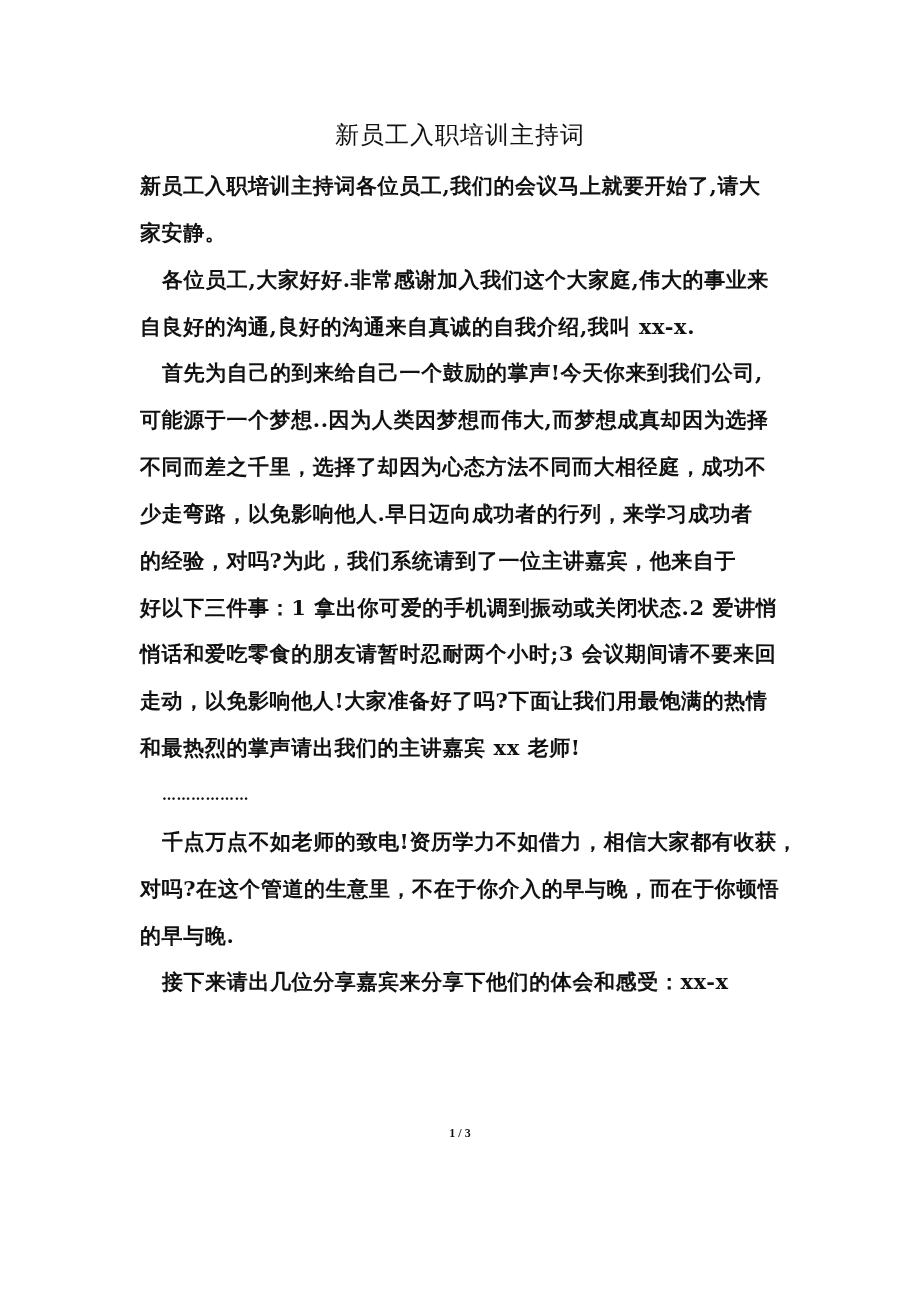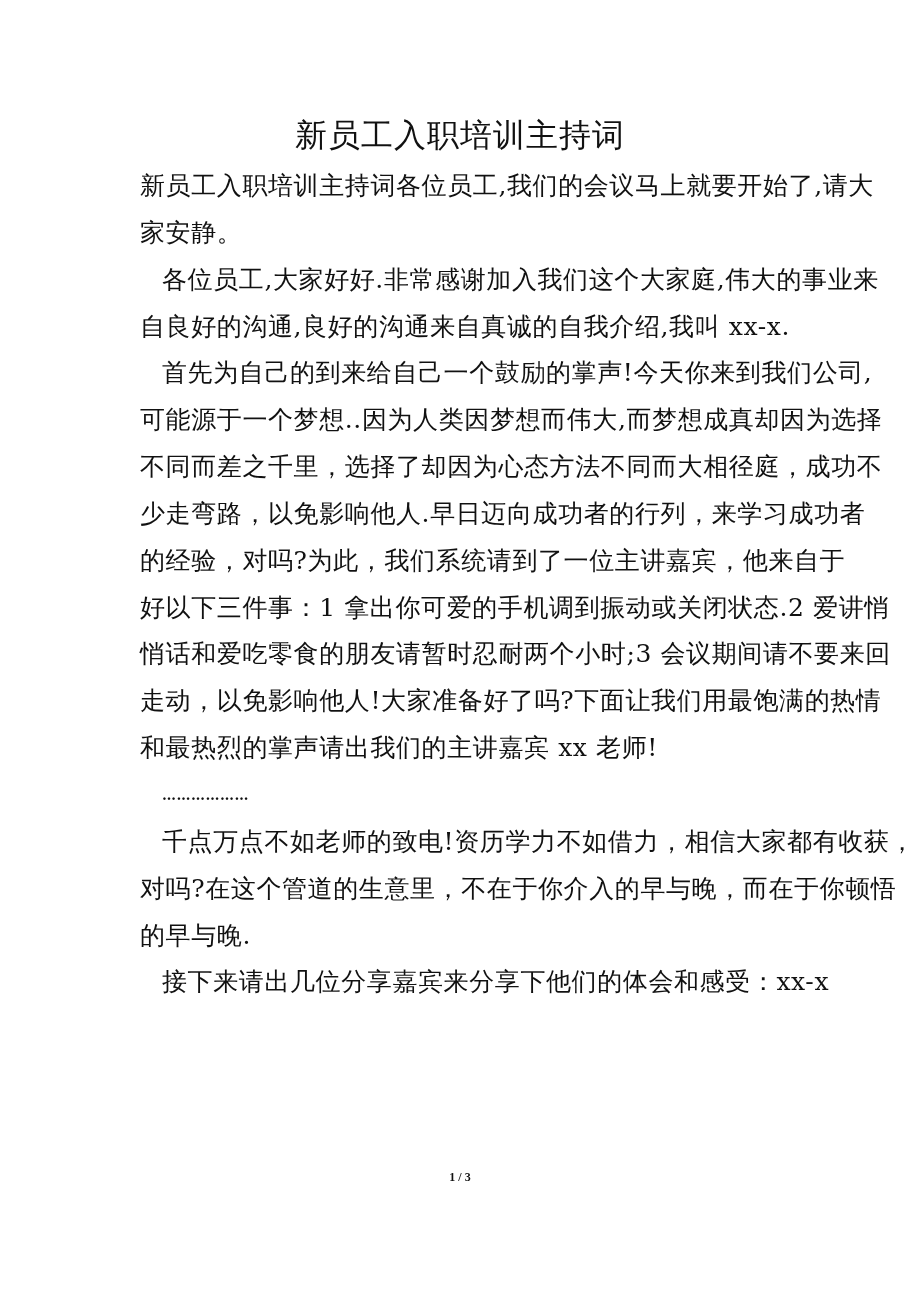--- a/index.html
+++ b/index.html
@@ -21,53 +21,54 @@
       width: 920px;
       height: 1302px;
       background: #ffffff;
     }
     .title {
       position: absolute;
       left: 0;
       width: 920px;
       top: 113px;
       text-align: center;
-      font-size: 32px;
+      font-size: 24px;
       line-height: 44px;
       letter-spacing: 1px;
       margin: 0;
       font-weight: normal;
       color: #111111;
     }
     .body {
       position: absolute;
       left: 140px;
       top: 163px;
       width: 640px;
     }
     .line {
       height: 46.85px;
       line-height: 46.85px;
-      font-size: 25px;
+      font-size: 21px;
       white-space: nowrap;
       letter-spacing: 0.6px;
+      font-weight: bold;
     }
     .line.indent {
       padding-left: 22px;
     }
     .dots {
       font-size: 14px;
       letter-spacing: 0.5px;
       font-weight: bold;
     }
     .footer {
       position: absolute;
       left: 0;
       width: 920px;
-      top: 1170px;
+      top: 1126px;
       text-align: center;
       font-family: "Liberation Serif", "DejaVu Serif", serif;
       font-size: 12px;
       font-weight: bold;
       color: #111111;
     }
   </style>
 </head>
 <body>
 

